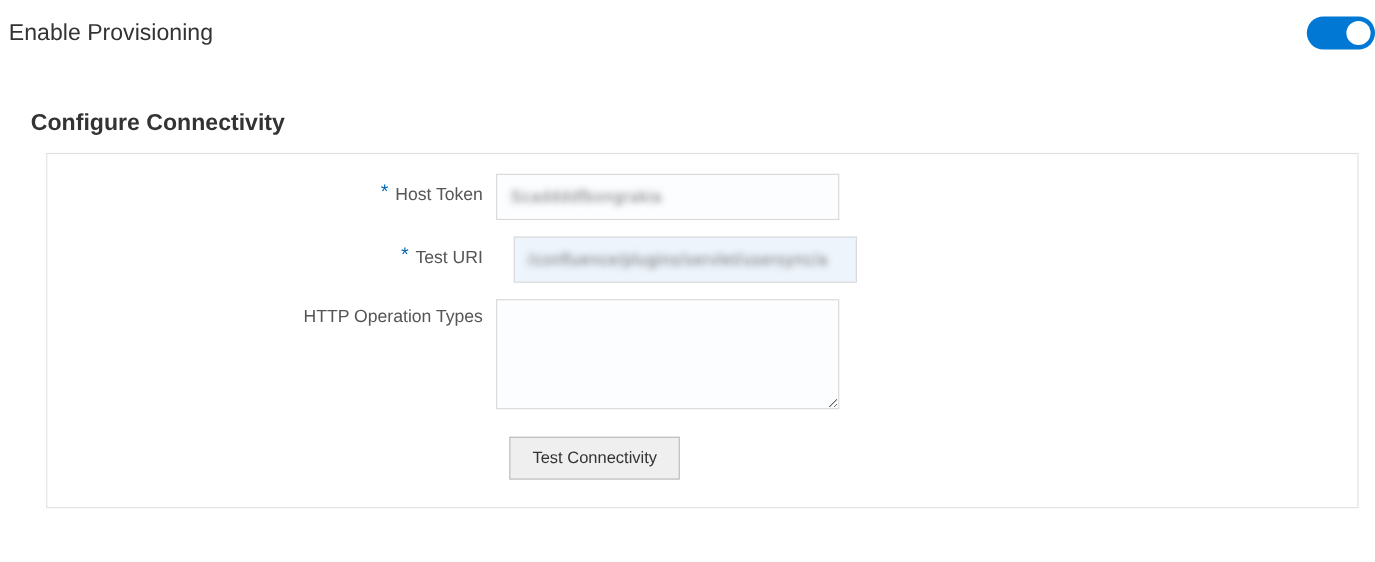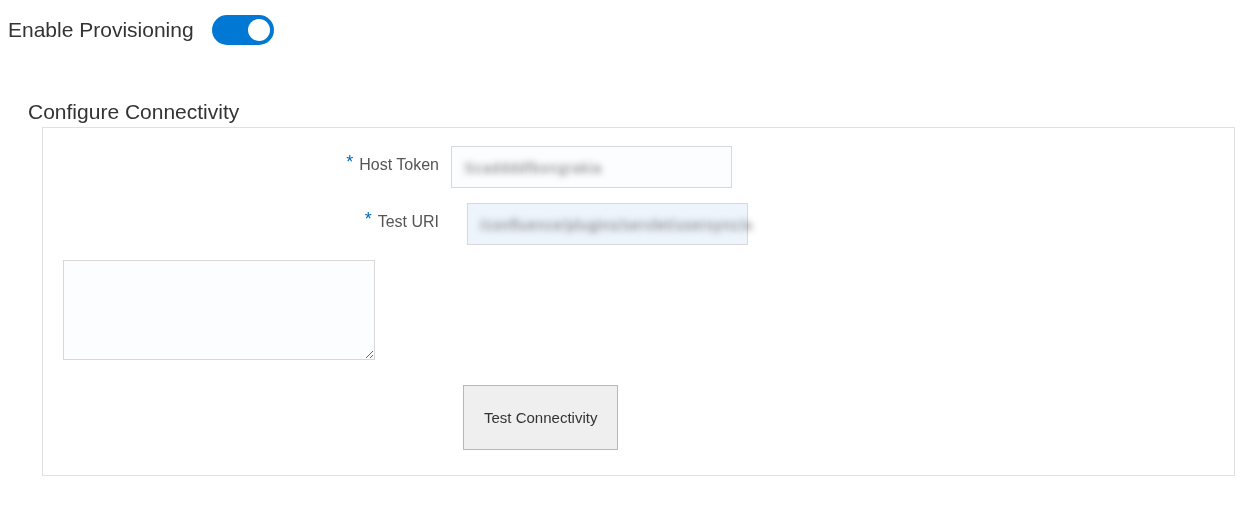--- a/index.html
+++ b/index.html
@@ -11,20 +11,21 @@
       font-family: "Segoe UI", Tahoma, Geneva, Verdana, sans-serif;
       background: #ffffff;
       padding: 15px 0 20px 0;
       color: #333;
     }
     .toggle-row {
       display: flex;
       align-items: center;
       margin-left: 8px;
       margin-bottom: 55px;
+      justify-content: space-between;
     }
     .toggle-label {
       font-size: 21px;
       font-weight: 400;
       color: #333;
       margin-right: 18px;
     }
     .toggle-switch {
       position: relative;
       width: 62px;
@@ -37,24 +38,24 @@
       position: absolute;
       right: 4px;
       top: 4px;
       width: 22px;
       height: 22px;
       background: #fff;
       border-radius: 50%;
     }
     .section-title {
       font-size: 21px;
-      font-weight: 400;
+      font-weight: 700;
       color: #333;
       margin-left: 28px;
-      margin-bottom: 3px;
+      margin-bottom: 15px;
     }
     .config-box {
       margin-left: 42px;
       margin-right: 15px;
       border: 1px solid #e0e0e0;
       padding: 18px 20px 25px 20px;
     }
     .form-row {
       display: flex;
       align-items: flex-start;
@@ -72,21 +73,21 @@
       align-items: baseline;
     }
     .required-star {
       color: #0067b8;
       margin-right: 6px;
       font-size: 18px;
       position: relative;
       top: -2px;
     }
     .form-input {
-      width: 281px;
+      width: 312px;
       height: 42px;
       border: 1px solid #d8d8d8;
       background: #fcfdfe;
       padding: 0 12px;
       font-size: 15px;
       color: #333;
       outline: none;
       font-family: inherit;
     }
     .form-input.highlight {
@@ -108,21 +109,21 @@
       outline: none;
       resize: both;
       font-family: inherit;
     }
     .button-row {
       display: flex;
       margin-top: 25px;
       padding-left: 400px;
     }
     .test-button {
-      padding: 23px 20px;
+      padding: 10px 20px;
       border: 1px solid #b8b8b8;
       background: #efefef;
       font-size: 15px;
       color: #333;
       cursor: pointer;
       font-family: inherit;
     }
     .pwd-dots {
       letter-spacing: 1px;
       font-size: 16px;
@@ -157,20 +158,23 @@
       <span class="required-star">*</span>
       <span>Test URI</span>
     </div>
     <div class="form-input highlight" style="display:flex;align-items:center;margin-left:16px;">
       <span class="blurred">/confluence/plugins/servlet/usersync/a</span>
     </div>
   </div>
 
 
   <div class="form-row">
+    <div class="form-label-wrap">
+      <span>HTTP Operation Types</span>
+    </div>
     <textarea class="form-textarea" style=""></textarea>
   </div>
 
   <div class="button-row">
     <button class="test-button">Test Connectivity</button>
   </div>
 
 </div>
 
 </body></html>

